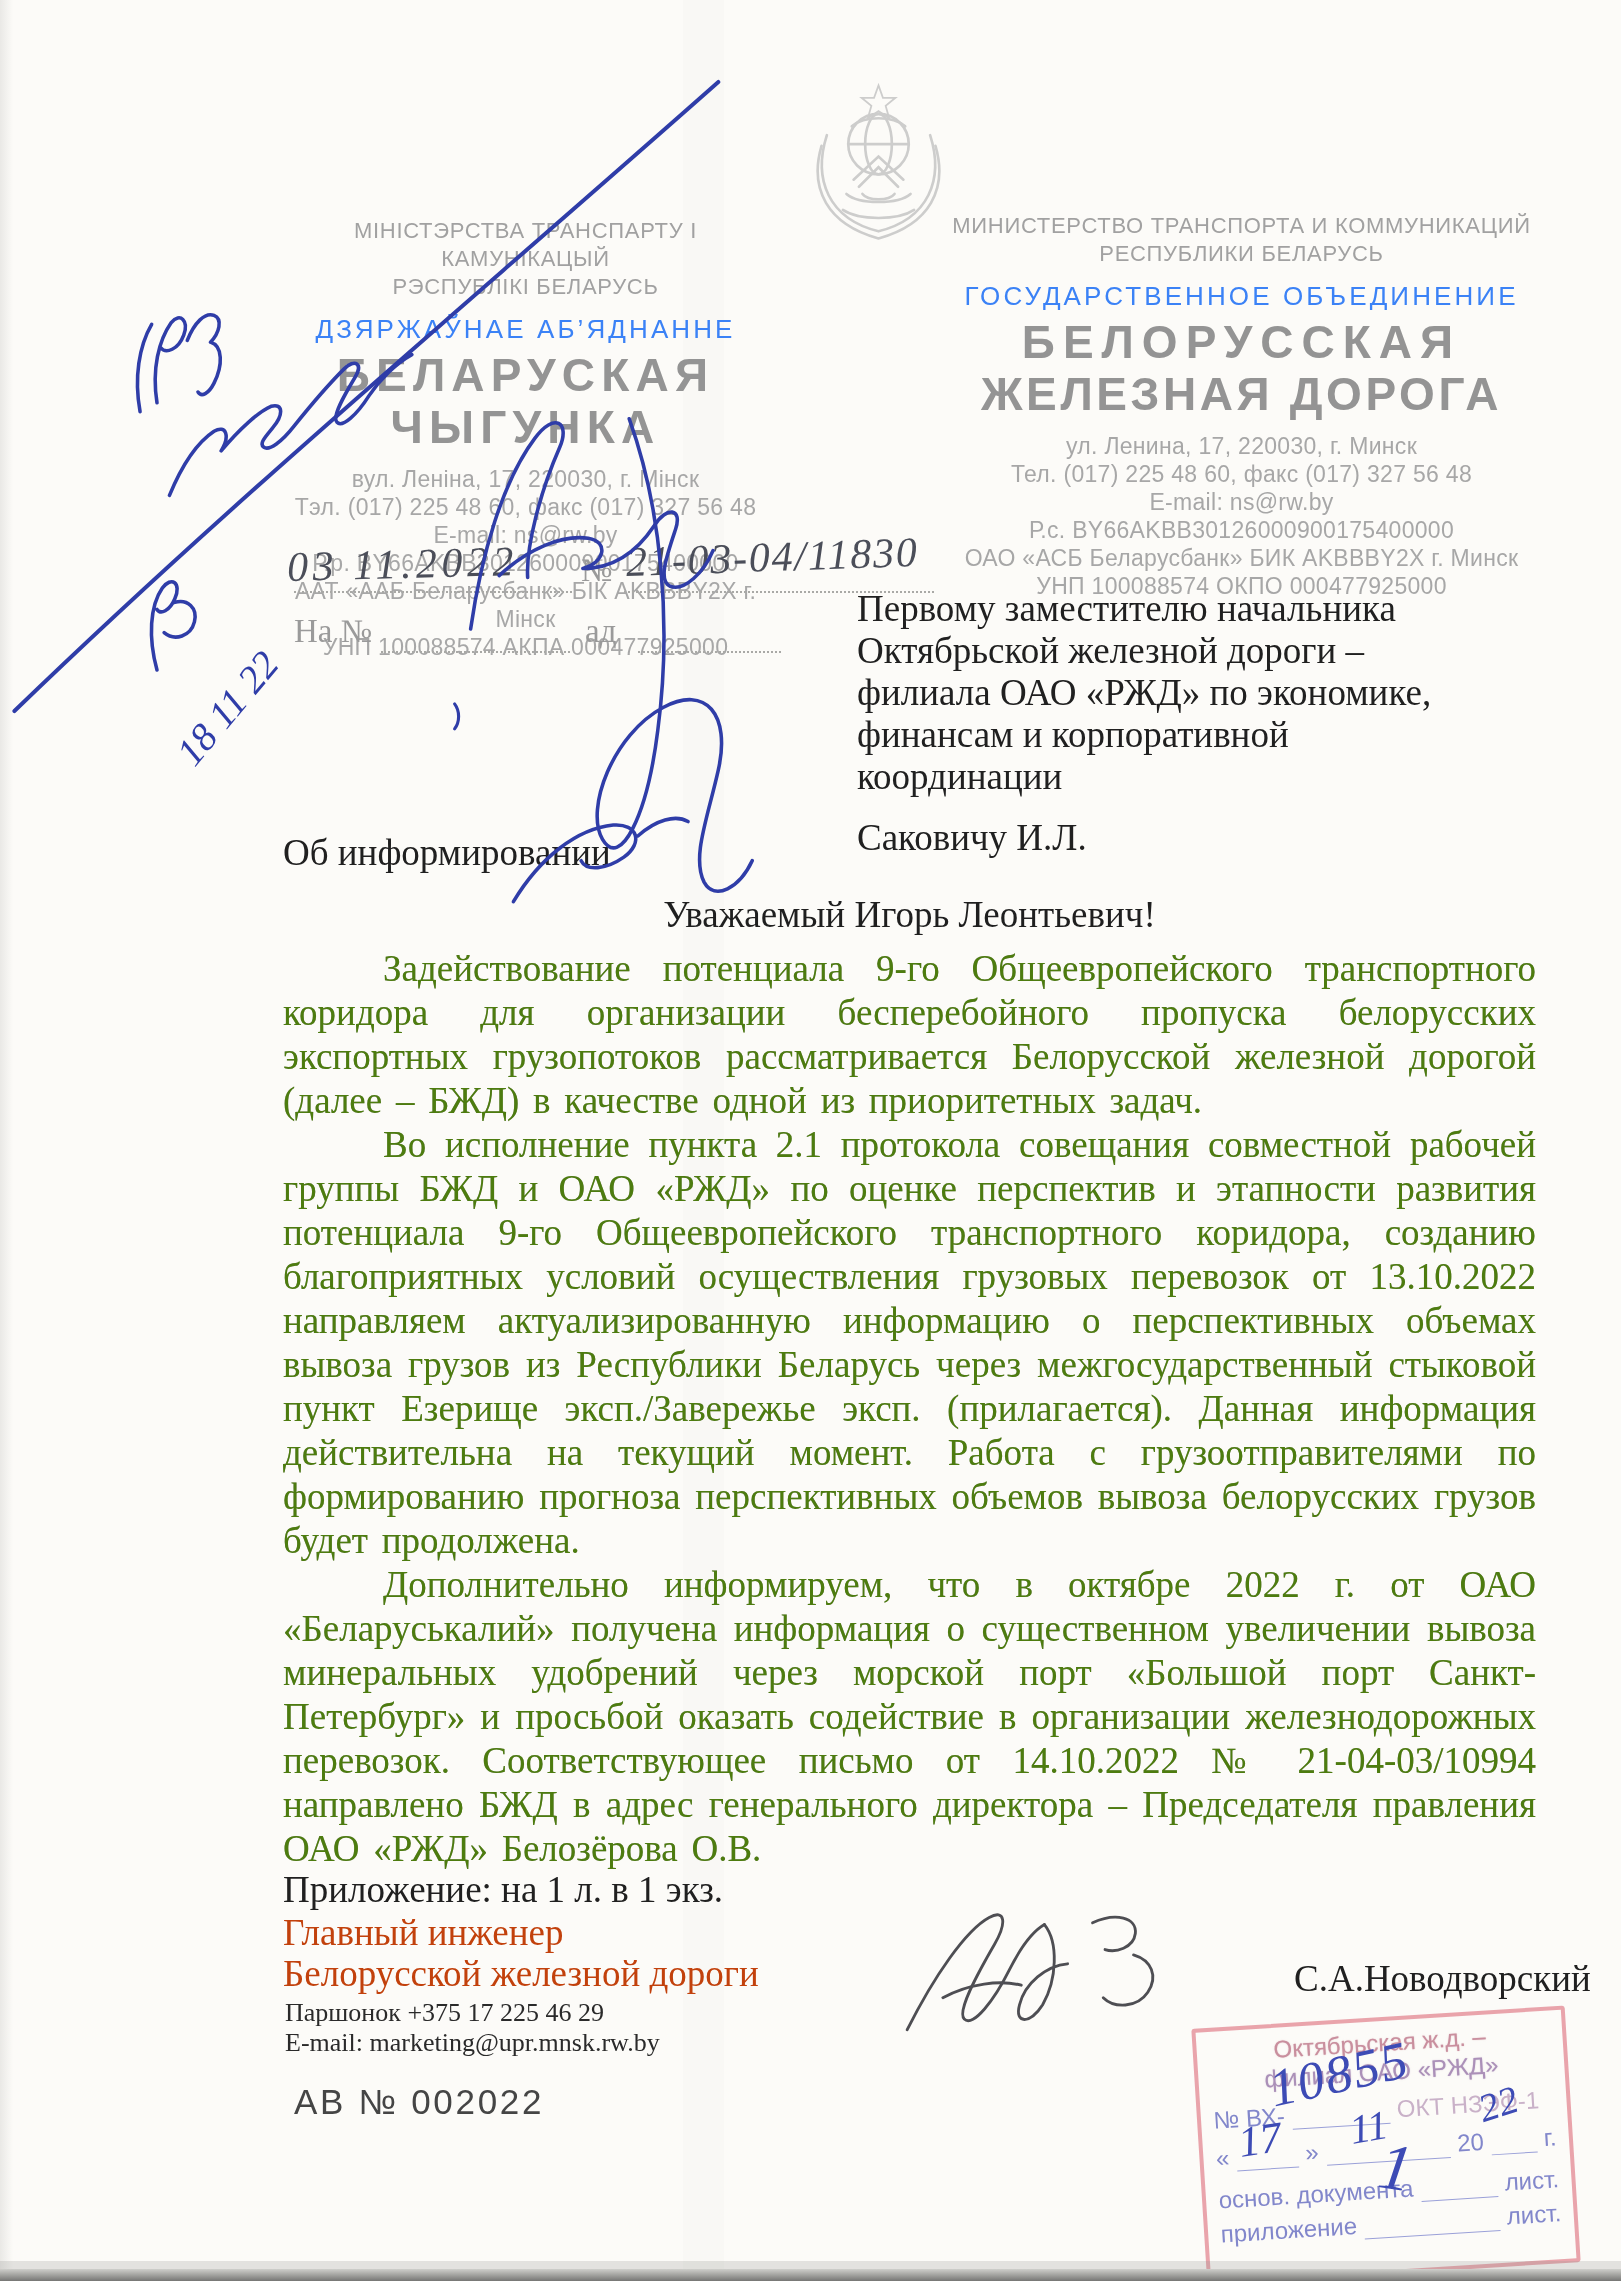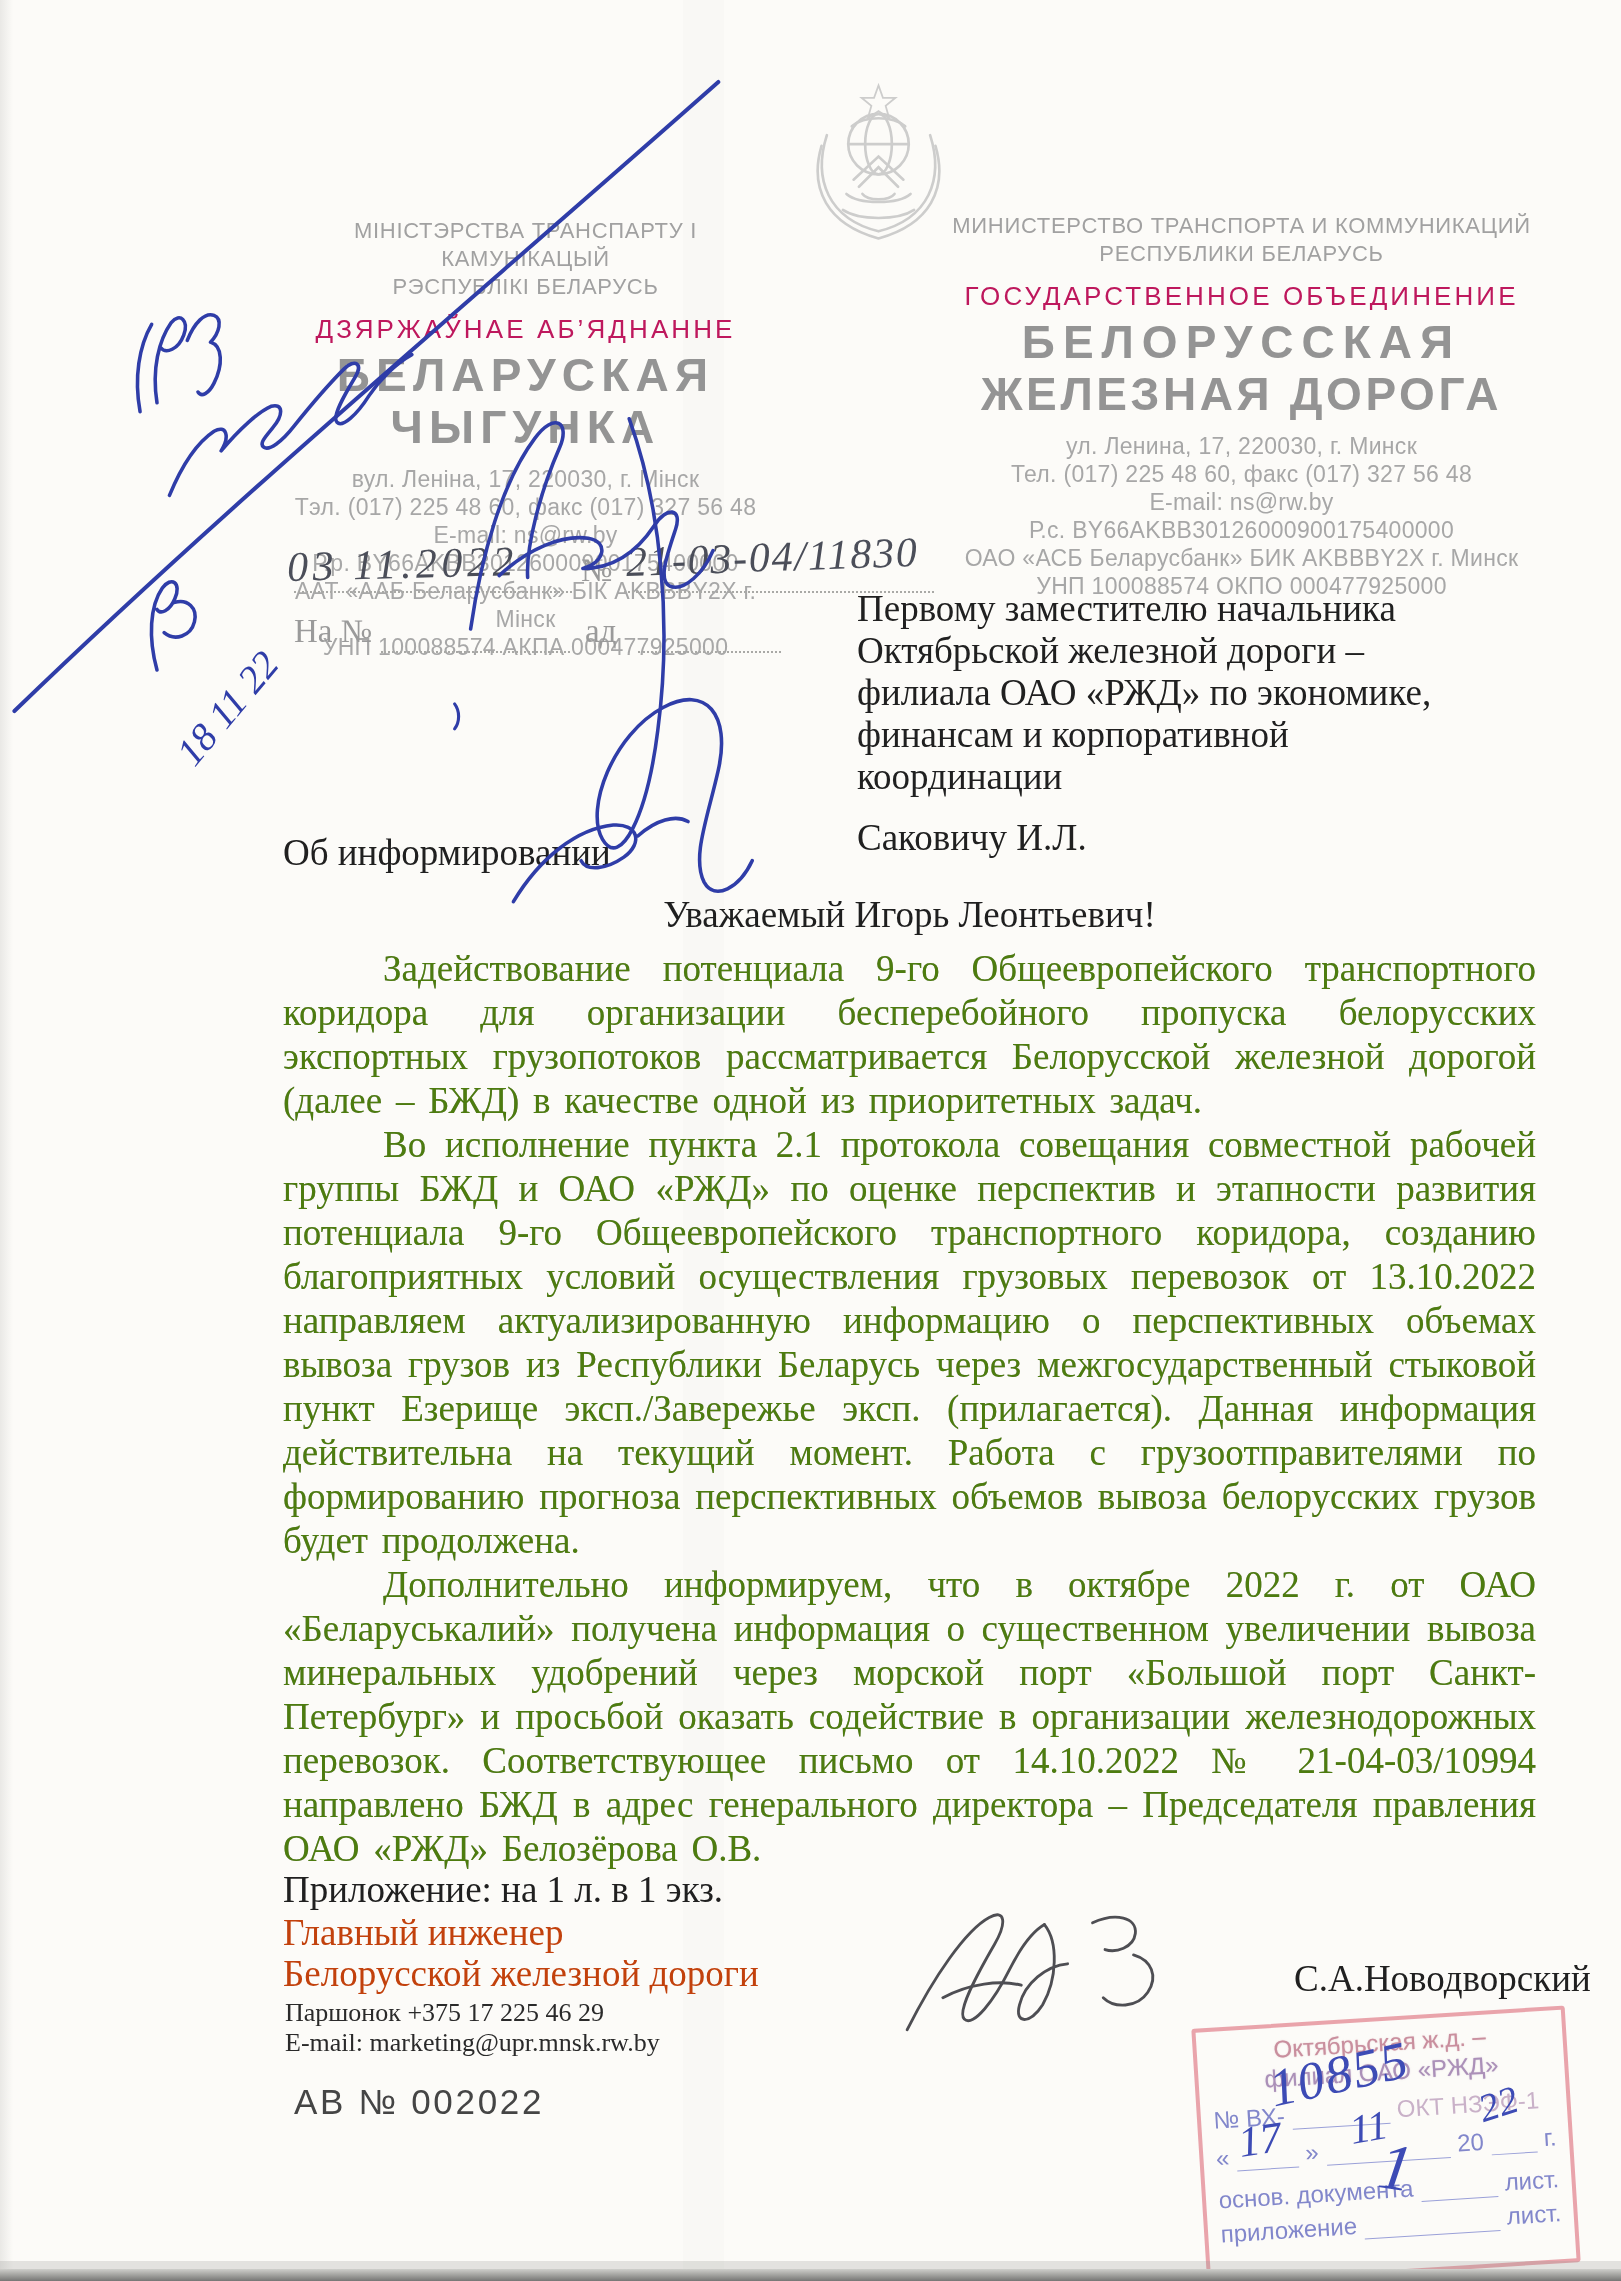--- a/index.html
+++ b/index.html
@@ -11,21 +11,21 @@
   .edge-left{position:absolute;left:0;top:0;bottom:0;width:12.5px;
              background:linear-gradient(to right,rgba(120,120,118,.14),rgba(120,120,118,0));}
   .streak{position:absolute;top:0;bottom:0;width:41px;left:683px;background:rgba(80,80,80,.015);}
   .edge-bottom-soft{position:absolute;left:0;right:0;bottom:12.5px;height:7.1px;background:rgba(150,150,146,.25);}
   .edge-bottom{position:absolute;left:0;right:0;bottom:0;height:12.5px;
                background:linear-gradient(to bottom,#cfcfcb,#767674);}
 
   
   .lh{position:absolute;text-align:center;font-family:"Liberation Sans",sans-serif;}
   .lh-small{font-size:22px;line-height:28px;color:#a1a1a1;letter-spacing:0.7px;}
-  .lh-type{font-size:26px;line-height:30px;color:#be185d;letter-spacing:3.1px;margin-top:12.5px;}
+  .lh-type{font-size:26px;line-height:30px;color:#3b82f6;letter-spacing:3.1px;margin-top:12.5px;}
   .lh-big{font-size:46px;line-height:52px;font-weight:700;color:#949494;letter-spacing:6.2px;margin-top:5.3px;}
   .lh-addr{font-size:23px;line-height:28px;color:#a7a7a7;letter-spacing:0.3px;}
   .lh-gap{height:12.5px;}
 
   
   .ref-label{position:absolute;font-size:33px;color:#9a9a9a;}
   .dotline{position:absolute;border-bottom:2.7px dotted #a9a9a6;height:0;}
   .hw{font-family:"Liberation Serif",serif;font-style:italic;color:#4b4e59;}
 
   .addressee{position:absolute;left:857px;top:588px;width:642px;font-size:37px;line-height:42px;color:#202020;}

